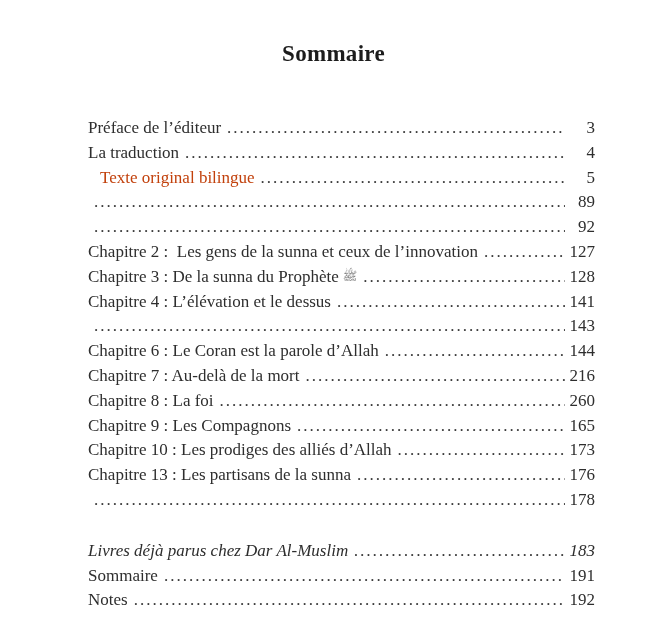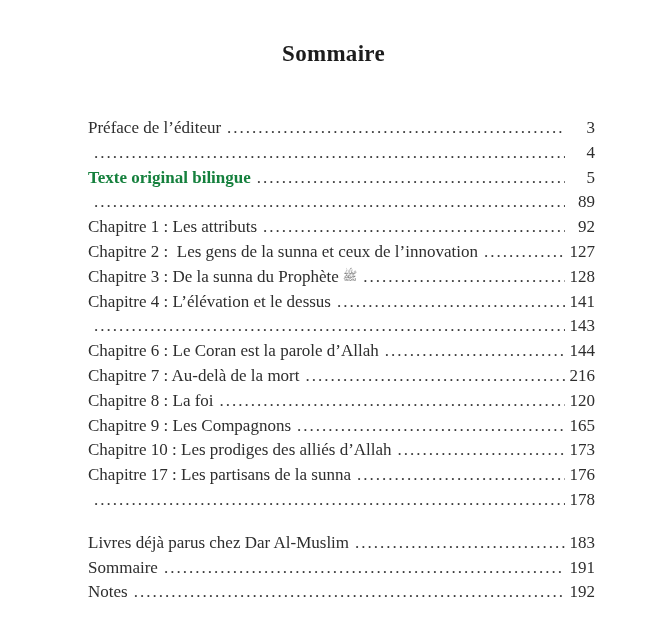--- a/index.html
+++ b/index.html
@@ -27,25 +27,27 @@
     margin: 48px 72px 0 88px; 
     font-size: 17px;
     line-height: 24.8px;
   }
   .toc-row {
     display: flex;
     align-items: flex-start;
     height: 24.8px;
   }
   .toc-row.section-gap {
-    margin-top: 18px;
+    margin-top: 26px;
+    font-style: italic;
   }
   .toc-row.bold .label {
-    font-weight: bold;
-    color: #15803d;
+    font-weight: normal;
+    color: #c2410c;
+    margin-left: 12px;
   }
   .label {
     flex: 0 0 auto;
     white-space: pre; 
   }
   .honorific {
     flex: 0 0 auto;
     font-size: 12px;
     color: #6a6a6a;
     margin-left: 4px;
@@ -74,37 +76,37 @@
 
 <div class="toc">
 
   <div class="toc-row">
     <span class="label">Préface de l’éditeur</span>
     <span class="dots">............................................................................................................................................</span>
     <span class="pagenum">3</span>
   </div>
 
   <div class="toc-row">
+    <span class="label">La traduction</span>
     <span class="dots">............................................................................................................................................</span>
     <span class="pagenum">4</span>
   </div>
 
   <div class="toc-row bold">
     <span class="label">Texte original bilingue</span>
     <span class="dots">............................................................................................................................................</span>
     <span class="pagenum">5</span>
   </div>
 
   <div class="toc-row bold">
     <span class="dots">............................................................................................................................................</span>
     <span class="pagenum">89</span>
   </div>
 
   <div class="toc-row">
-    <span class="label">Chapitre 1 : Les attributs</span>
     <span class="dots">............................................................................................................................................</span>
     <span class="pagenum">92</span>
   </div>
 
   <div class="toc-row">
     <span class="label">Chapitre 2 :  Les gens de la sunna et ceux de l’innovation</span>
     <span class="dots">............................................................................................................................................</span>
     <span class="pagenum">127</span>
   </div>
 
@@ -134,37 +136,37 @@
 
   <div class="toc-row">
     <span class="label">Chapitre 7 : Au-delà de la mort</span>
     <span class="dots">............................................................................................................................................</span>
     <span class="pagenum">216</span>
   </div>
 
   <div class="toc-row">
     <span class="label">Chapitre 8 : La foi</span>
     <span class="dots">............................................................................................................................................</span>
-    <span class="pagenum">120</span>
+    <span class="pagenum">260</span>
   </div>
 
   <div class="toc-row">
     <span class="label">Chapitre 9 : Les Compagnons</span>
     <span class="dots">............................................................................................................................................</span>
     <span class="pagenum">165</span>
   </div>
 
   <div class="toc-row">
     <span class="label">Chapitre 10 : Les prodiges des alliés d’Allah</span>
     <span class="dots">............................................................................................................................................</span>
     <span class="pagenum">173</span>
   </div>
 
   <div class="toc-row">
-    <span class="label">Chapitre 17 : Les partisans de la sunna</span>
+    <span class="label">Chapitre 13 : Les partisans de la sunna</span>
     <span class="dots">............................................................................................................................................</span>
     <span class="pagenum">176</span>
   </div>
 
   <div class="toc-row">
     <span class="dots">............................................................................................................................................</span>
     <span class="pagenum">178</span>
   </div>
 
   <div class="toc-row section-gap">

